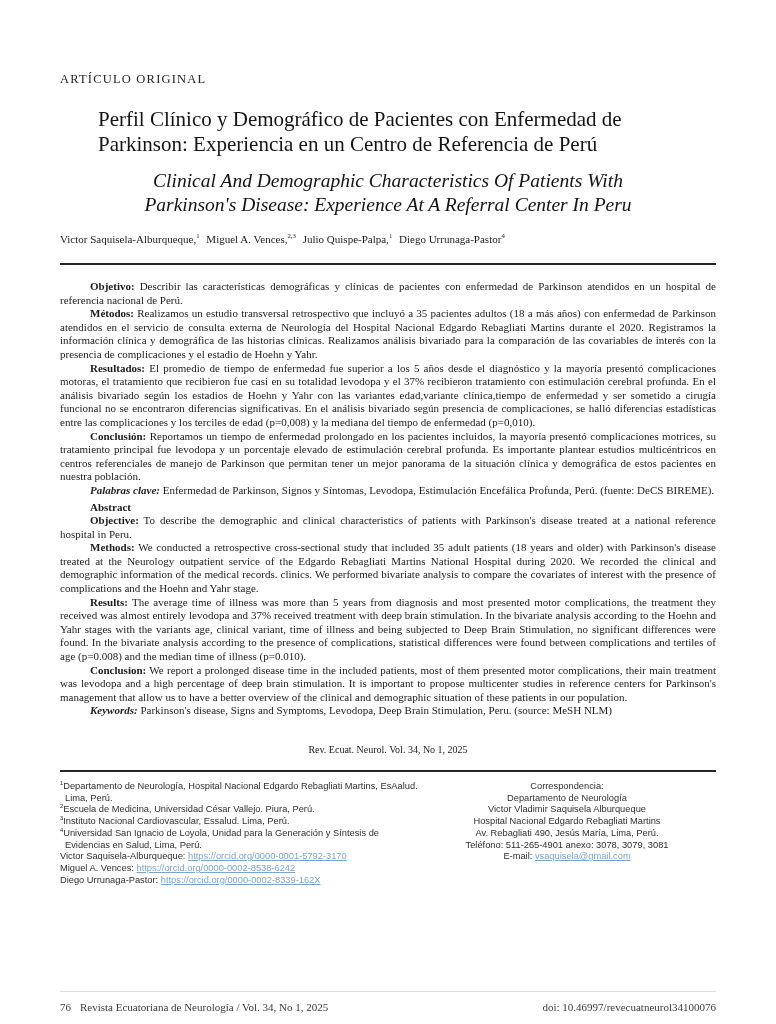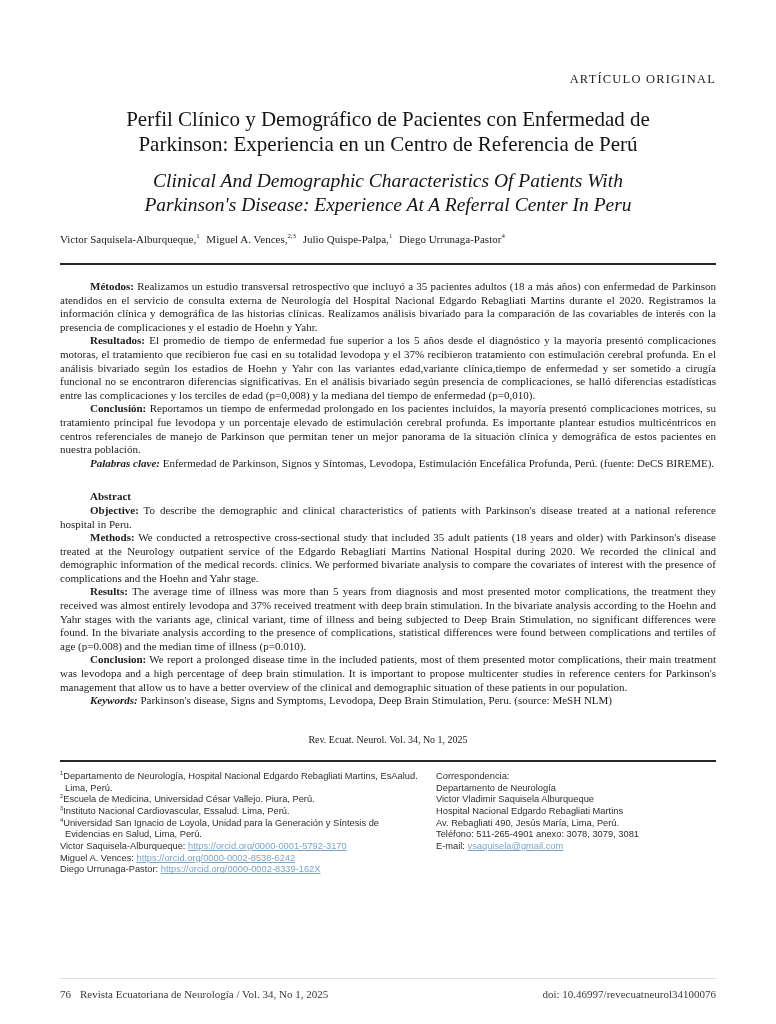--- a/index.html
+++ b/index.html
@@ -8,29 +8,29 @@
     background: #ffffff;
     font-family: "Liberation Serif", serif;
     color: #1b1b1b;
     position: relative;
     overflow: hidden;
   }
   .page { position:absolute; inset:0; padding: 0 60px; box-sizing: border-box; }
 
   .kicker {
     margin-top: 72px;
-    text-align: right;
+    text-align: left;
     font-size: 12.5px;
     letter-spacing: 1.2px;
     color: #222;
   }
   .title-es {
     margin: 20px auto 0 auto;
     max-width: 580px;
-    text-align: center;
+    text-align: left;
     font-size: 21px;
     line-height: 25px;
     font-weight: normal;
     color: #141414;
   }
   .title-en {
     margin: 12px auto 0 auto;
     max-width: 515px;
     text-align: center;
     font-size: 19.5px;
@@ -51,21 +51,21 @@
   .rule-top { margin-top: 18px; border: 0; border-top: 2px solid #262626; }
   .rule-mid { margin-top: 15px; border: 0; border-top: 2px solid #262626; }
 
   .abstract-block {
     font-size: 11px;
     line-height: 13.6px;
     text-align: justify;
     color: #1b1b1b;
   }
   .abstract-block.first { margin-top: 15px; }
-  .abstract-block.second { margin-top: 20px; }
+  .abstract-block.second { margin-top: 3px; }
   .block-heading { font-weight: bold; padding-left: 30px; }
   .abstract-block p { margin: 0; text-indent: 30px; }
   .abstract-block .lbl { font-weight: bold; }
   .abstract-block .lbl.it { font-style: italic; }
 
   .citation {
     margin-top: 26px;
     text-align: center;
     font-size: 10px;
     color: #1b1b1b;
@@ -73,31 +73,31 @@
 
   .footnotes {
     margin-top: 9px;
     display: flex;
     font-family: "Liberation Sans", sans-serif;
     font-size: 9.3px;
     line-height: 11.7px;
     color: #2e2e2e;
   }
   .fn-left { width: 358px; }
-  .fn-right { margin-left: 18px; flex: 1; }
+  .fn-right { flex: 1; text-align: center; }
   .hang { padding-left: 5px; text-indent: -5px; }
   a.link, span.link {
     color: var(--link-color, #79a5c9);
     text-decoration: underline;
     cursor: pointer;
   }
 
   .footer {
     position: absolute;
-    left: 60px; right: 60px; bottom: 24px;
+    left: 60px; right: 60px; bottom: 11px;
     border-top: 1px solid #dcdcdc;
     padding-top: 9px;
     display: flex;
     justify-content: space-between;
     font-size: 11px;
     color: #3a3a3a;
   }
   .footer .pageno { margin-right: 9px; }
 </style>
 </head>
@@ -113,20 +113,21 @@
   <div class="authors">
     <span class="author"><span>Victor Saquisela-Alburqueque,</span><sup>1</sup></span>
     <span class="author"><span>Miguel A. Vences,</span><sup>2,3</sup></span>
     <span class="author"><span>Julio Quispe-Palpa,</span><sup>1</sup></span>
     <span class="author"><span>Diego Urrunaga-Pastor</span><sup>4</sup></span>
   </div>
 
   <hr class="rule-top">
 
   <section class="abstract-block first">
+    <p><span class="lbl">Objetivo:</span><span> Describir las características demográficas y clínicas de pacientes con enfermedad de Parkinson atendidos en un hospital de referencia nacional de Perú.</span></p>
     <p><span class="lbl">Métodos:</span><span> Realizamos un estudio transversal retrospectivo que incluyó a 35 pacientes adultos (18 a más años) con enfermedad de Parkinson atendidos en el servicio de consulta externa de Neurología del Hospital Nacional Edgardo Rebagliati Martins durante el 2020. Registramos la información clínica y demográfica de las historias clínicas. Realizamos análisis bivariado para la comparación de las covariables de interés con la presencia de complicaciones y el estadio de Hoehn y Yahr.</span></p>
     <p><span class="lbl">Resultados:</span><span> El promedio de tiempo de enfermedad fue superior a los 5 años desde el diagnóstico y la mayoría presentó complicaciones motoras, el tratamiento que recibieron fue casi en su totalidad levodopa y el 37% recibieron tratamiento con estimulación cerebral profunda. En el análisis bivariado según los estadios de Hoehn y Yahr con las variantes edad,variante clínica,tiempo de enfermedad y ser sometido a cirugía funcional no se encontraron diferencias significativas. En el análisis bivariado según presencia de complicaciones, se halló diferencias estadísticas entre las complicaciones y los terciles de edad (p=0,008) y la mediana del tiempo de enfermedad (p=0,010).</span></p>
     <p><span class="lbl">Conclusión:</span><span> Reportamos un tiempo de enfermedad prolongado en los pacientes incluidos, la mayoría presentó complicaciones motrices, su tratamiento principal fue levodopa y un porcentaje elevado de estimulación cerebral profunda. Es importante plantear estudios multicéntricos en centros referenciales de manejo de Parkinson que permitan tener un mejor panorama de la situación clínica y demográfica de estos pacientes en nuestra población.</span></p>
     <p><span class="lbl it">Palabras clave:</span><span> Enfermedad de Parkinson, Signos y Síntomas, Levodopa, Estimulación Encefálica Profunda, Perú. (fuente: DeCS BIREME).</span></p>
   </section>
 
   <section class="abstract-block second">
     <div class="block-heading">Abstract</div>
     <p><span class="lbl">Objective:</span><span> To describe the demographic and clinical characteristics of patients with Parkinson's disease treated at a national reference hospital in Peru.</span></p>
     <p><span class="lbl">Methods:</span><span> We conducted a retrospective cross-sectional study that included 35 adult patients (18 years and older) with Parkinson's disease treated at the Neurology outpatient service of the Edgardo Rebagliati Martins National Hospital during 2020. We recorded the clinical and demographic information of the medical records. clinics. We performed bivariate analysis to compare the covariates of interest with the presence of complications and the Hoehn and Yahr stage.</span></p>

